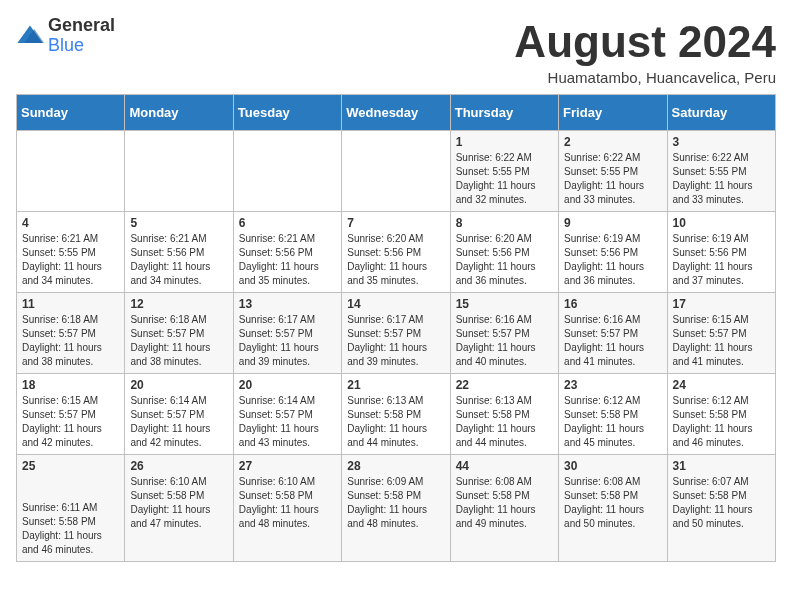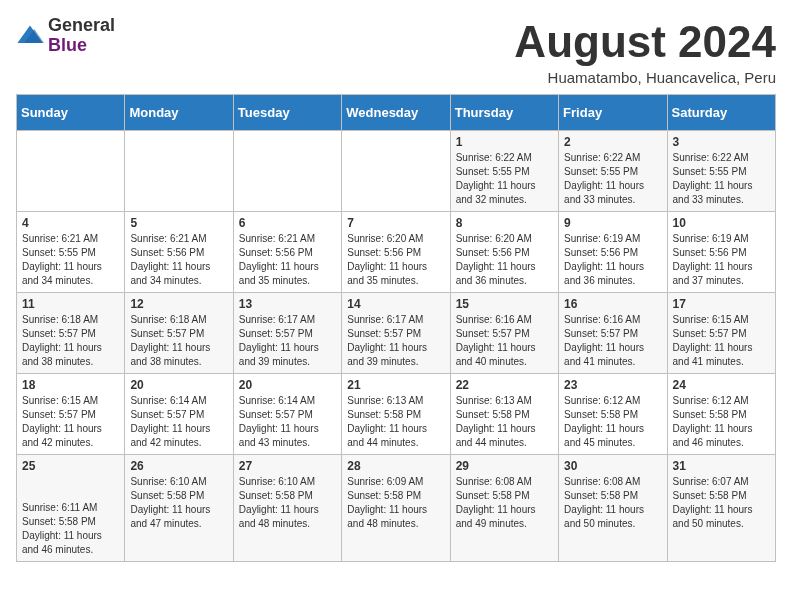--- a/index.html
+++ b/index.html
@@ -22,22 +22,22 @@
       gap: 4px;
     }
     .logo-text-general {
       font-size: 18px;
       font-weight: bold;
       color: #333;
       line-height: 1.1;
     }
     .logo-text-blue {
       font-size: 18px;
-      font-weight: bold;
-      color: #701a75;
+      font-weight: normal;
+      color: #3b82f6;
       line-height: 1.1;
     }
     .logo-icon {
       width: 28px;
       height: 28px;
     }
     .title-area {
       text-align: right;
     }
     .main-title {
@@ -334,21 +334,21 @@
 and 48 minutes.</div>
         </td>
         <td>
           <span class="day-number">28</span>
           <div class="day-info" style="white-space: pre-line;">Sunrise: 6:09 AM
 Sunset: 5:58 PM
 Daylight: 11 hours
 and 48 minutes.</div>
         </td>
         <td>
-          <span class="day-number">29</span>
+          <span class="day-number">44</span>
           <div class="day-info" style="white-space: pre-line;">Sunrise: 6:08 AM
 Sunset: 5:58 PM
 Daylight: 11 hours
 and 49 minutes.</div>
         </td>
         <td>
           <span class="day-number">30</span>
           <div class="day-info" style="white-space: pre-line;">Sunrise: 6:08 AM
 Sunset: 5:58 PM
 Daylight: 11 hours

